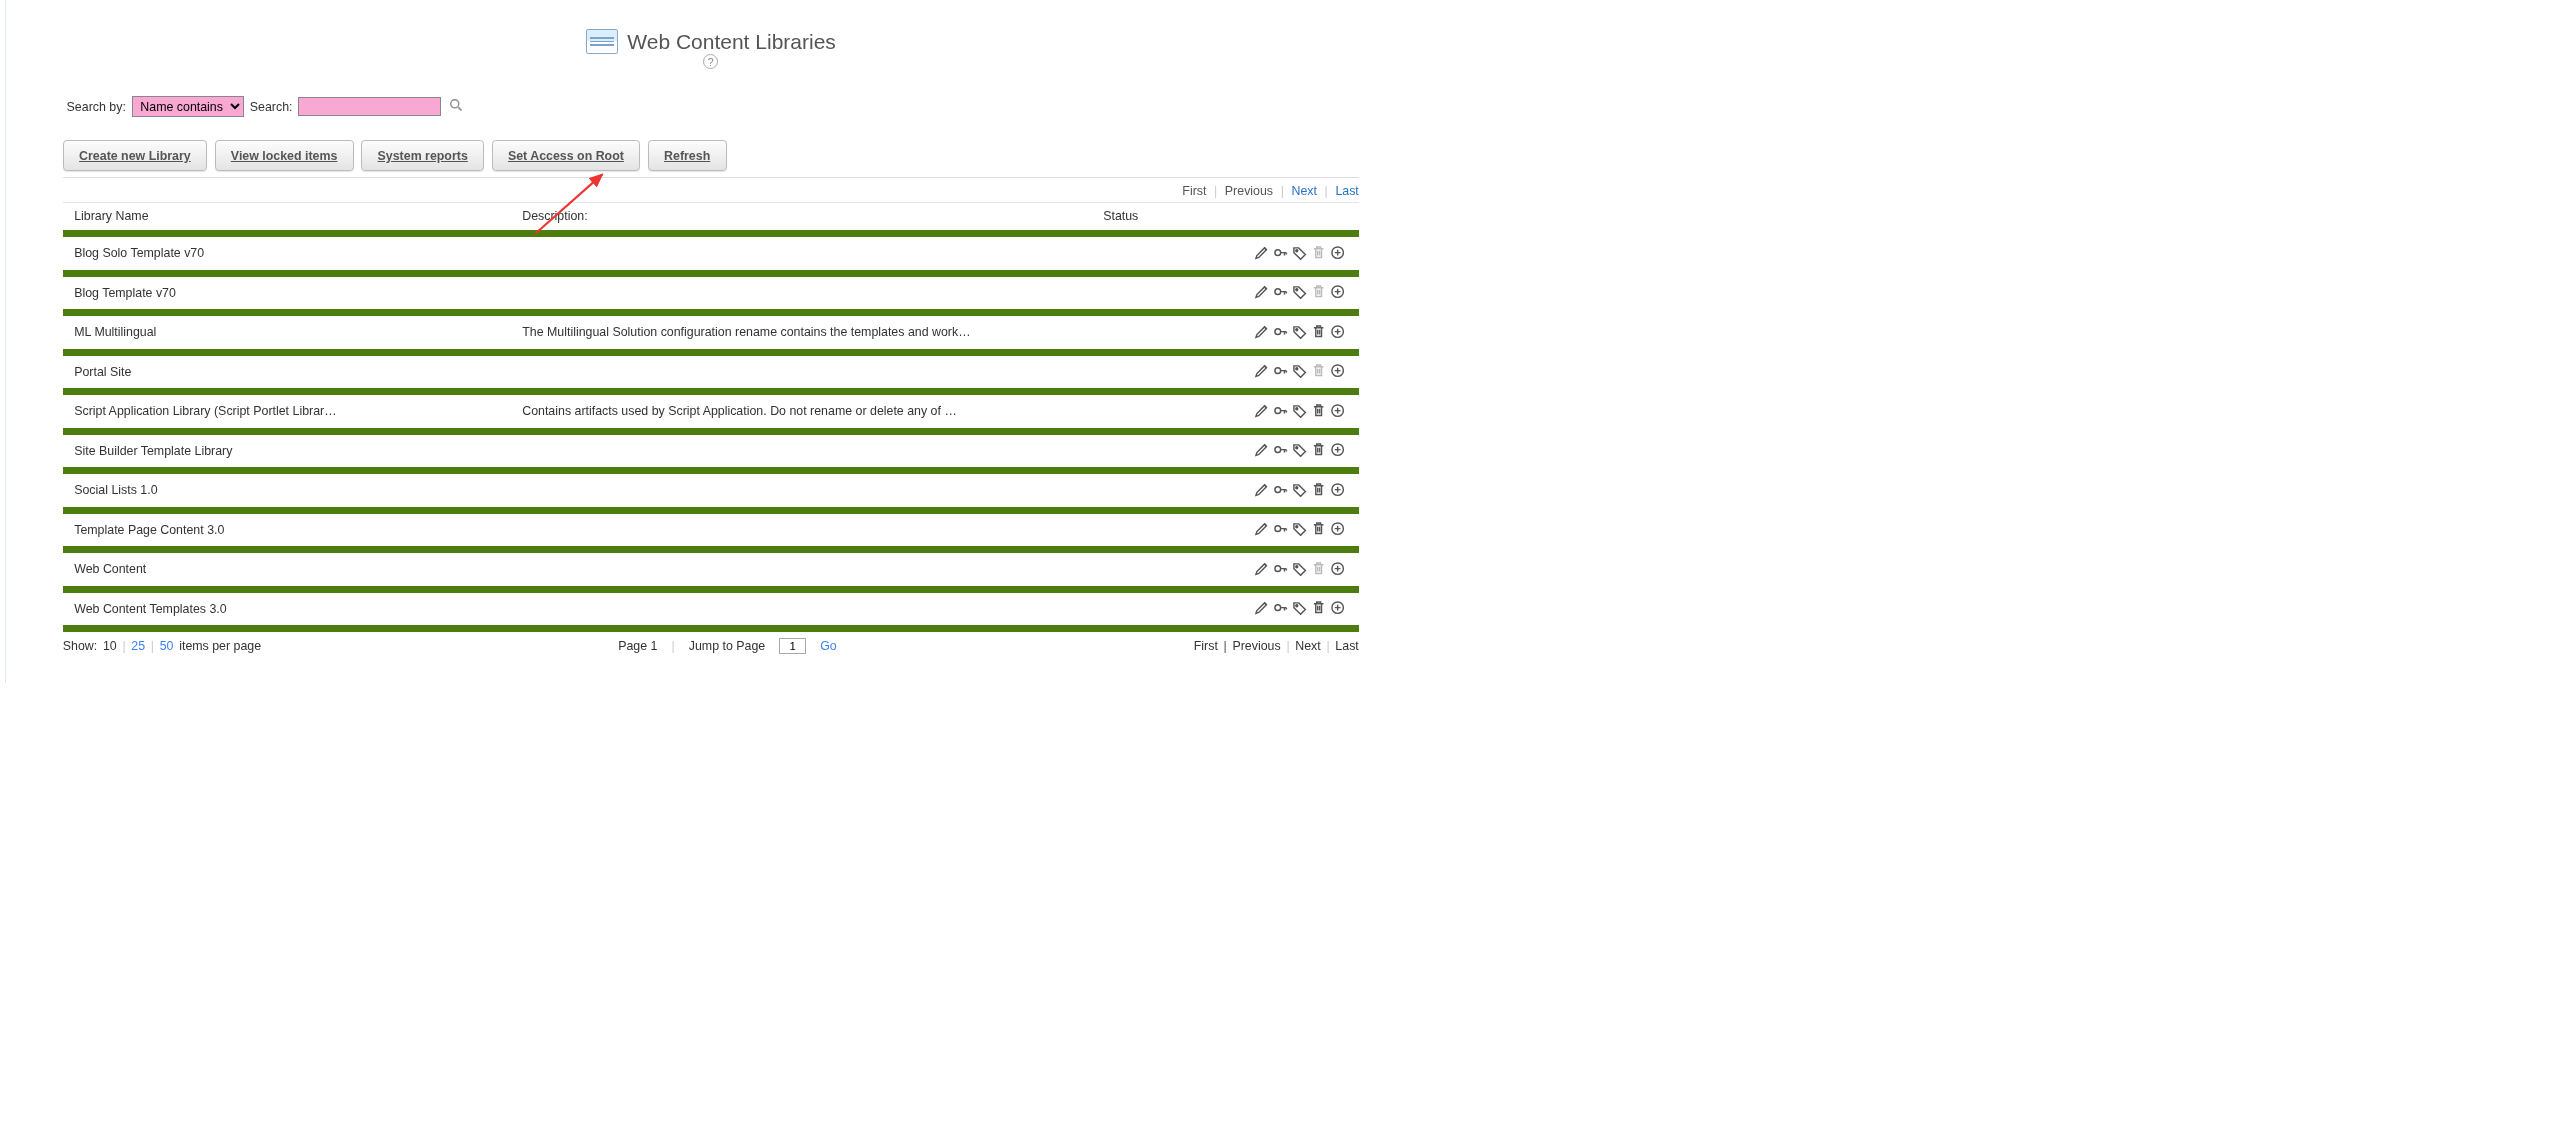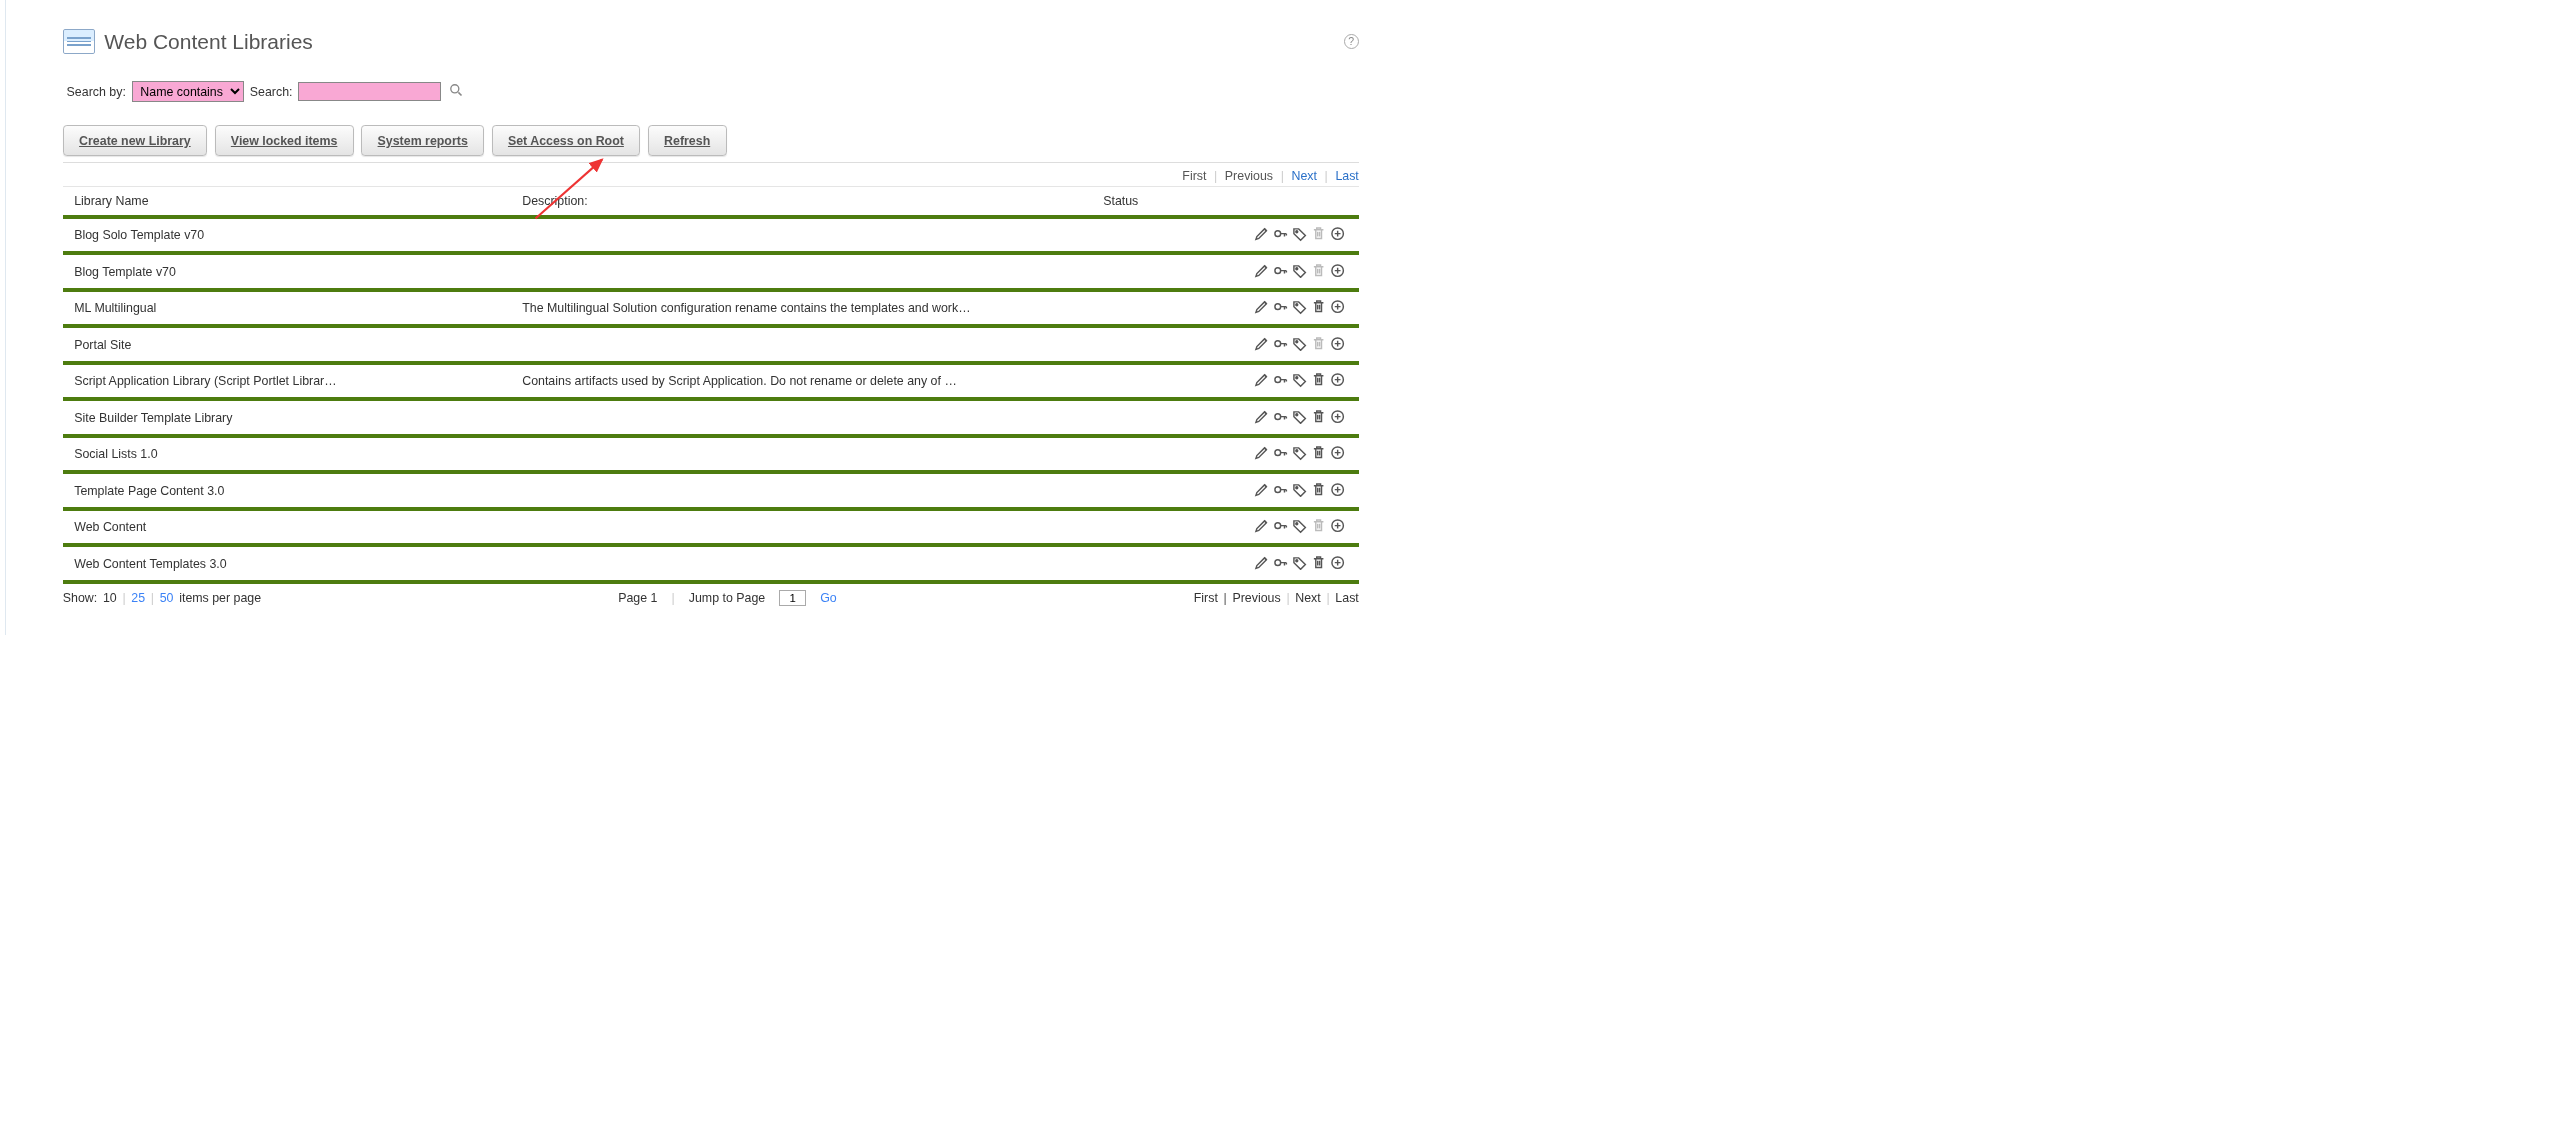--- a/index.html
+++ b/index.html
@@ -16,20 +16,21 @@
     max-width: 1411px;
     margin: 0 0 0 4.8px;
     border-left: 1.9px solid #dfe8f0;
   }
   
   .page-header {
     display: flex;
     align-items: center;
     justify-content: space-between;
     margin-bottom: 27px;
+    flex-direction: column;
   }
   .title-wrap {
     display: flex;
     align-items: center;
     gap: 9.5px;
   }
   .page-icon {
     width: 32px;
     height: 25px;
     border: 1px solid #8ca8c8;
@@ -120,21 +121,21 @@
   .pager-row .enabled  { color: #2a70c8; cursor: pointer; }
   
   table.lib-table {
     width: 100%;
     border-collapse: collapse;
   }
   .lib-table th, .lib-table td {
     text-align: left;
     padding: 6.7px 11.4px;
     font-size: 12.4px;
-    border-bottom: 4px solid #4d7c0f;
+    border-bottom: 7px solid #4d7c0f;
     vertical-align: middle;
   }
   .lib-table thead th {
     font-weight: 400;
     color: #333;
     border-top: 1px solid #e5e5e5;
   }
   .lib-table th:first-child, .lib-table td:first-child { width: 448px; }
   .lib-table td.actions {
     text-align: right;

